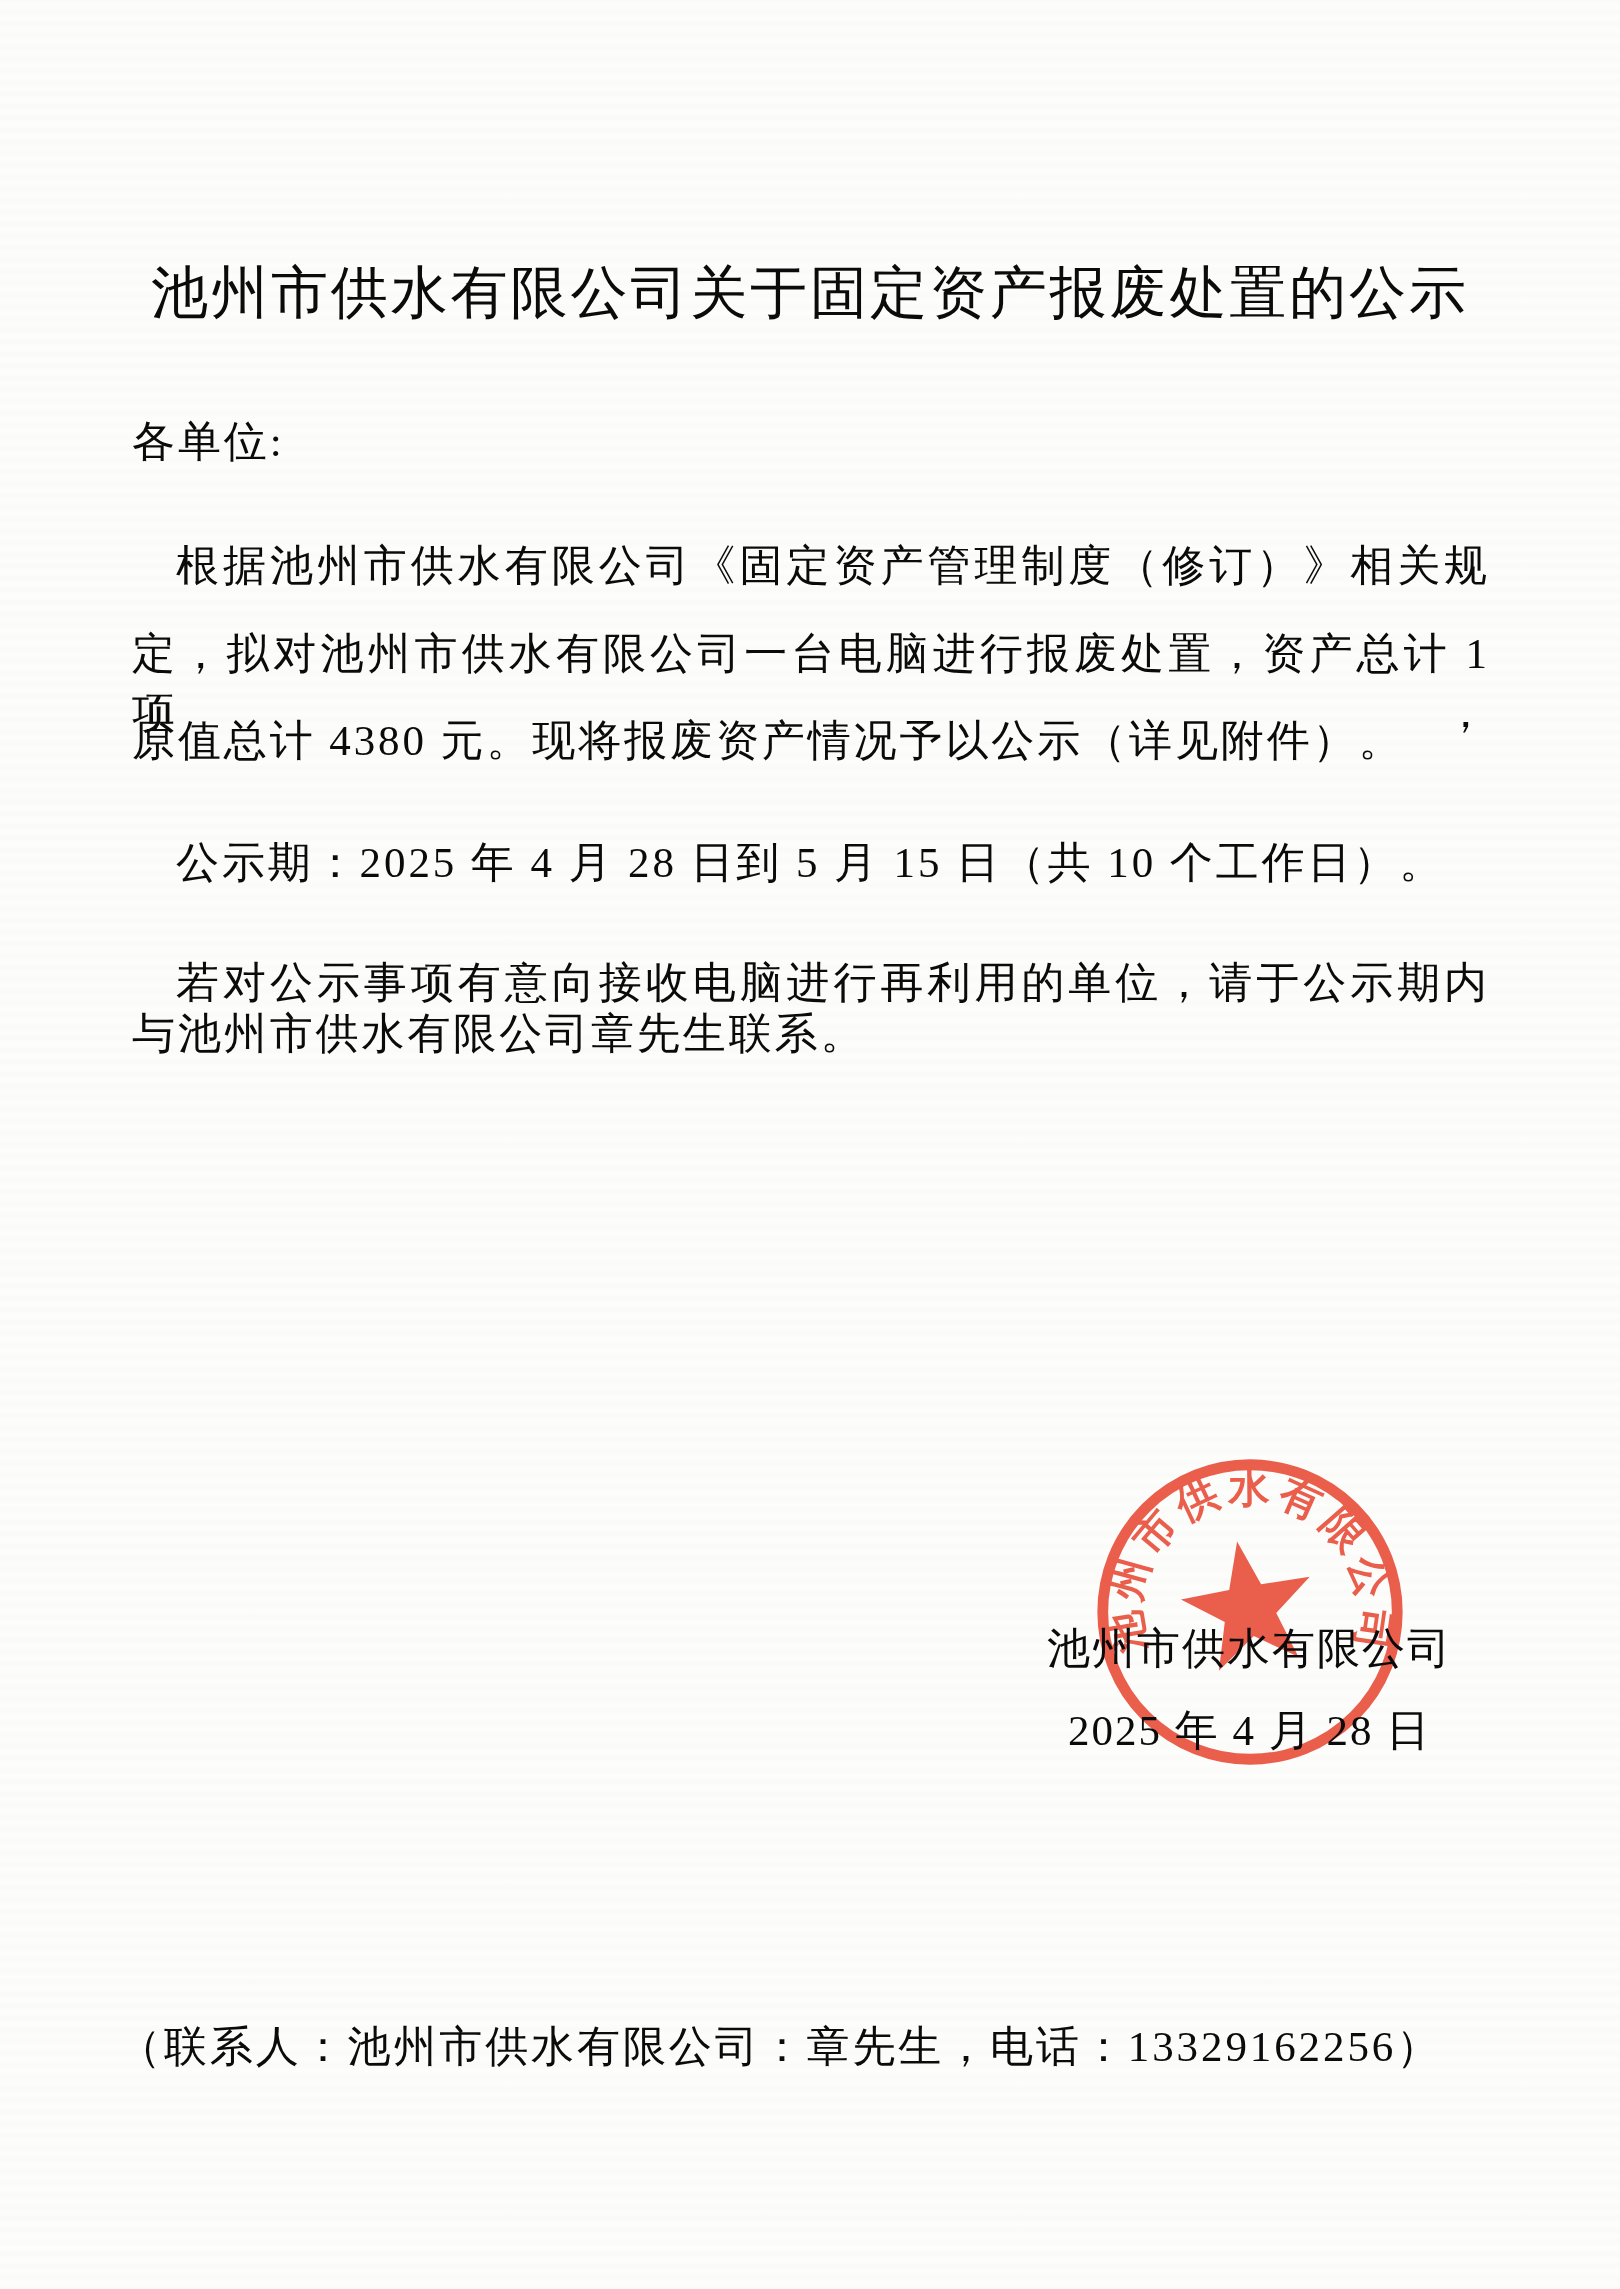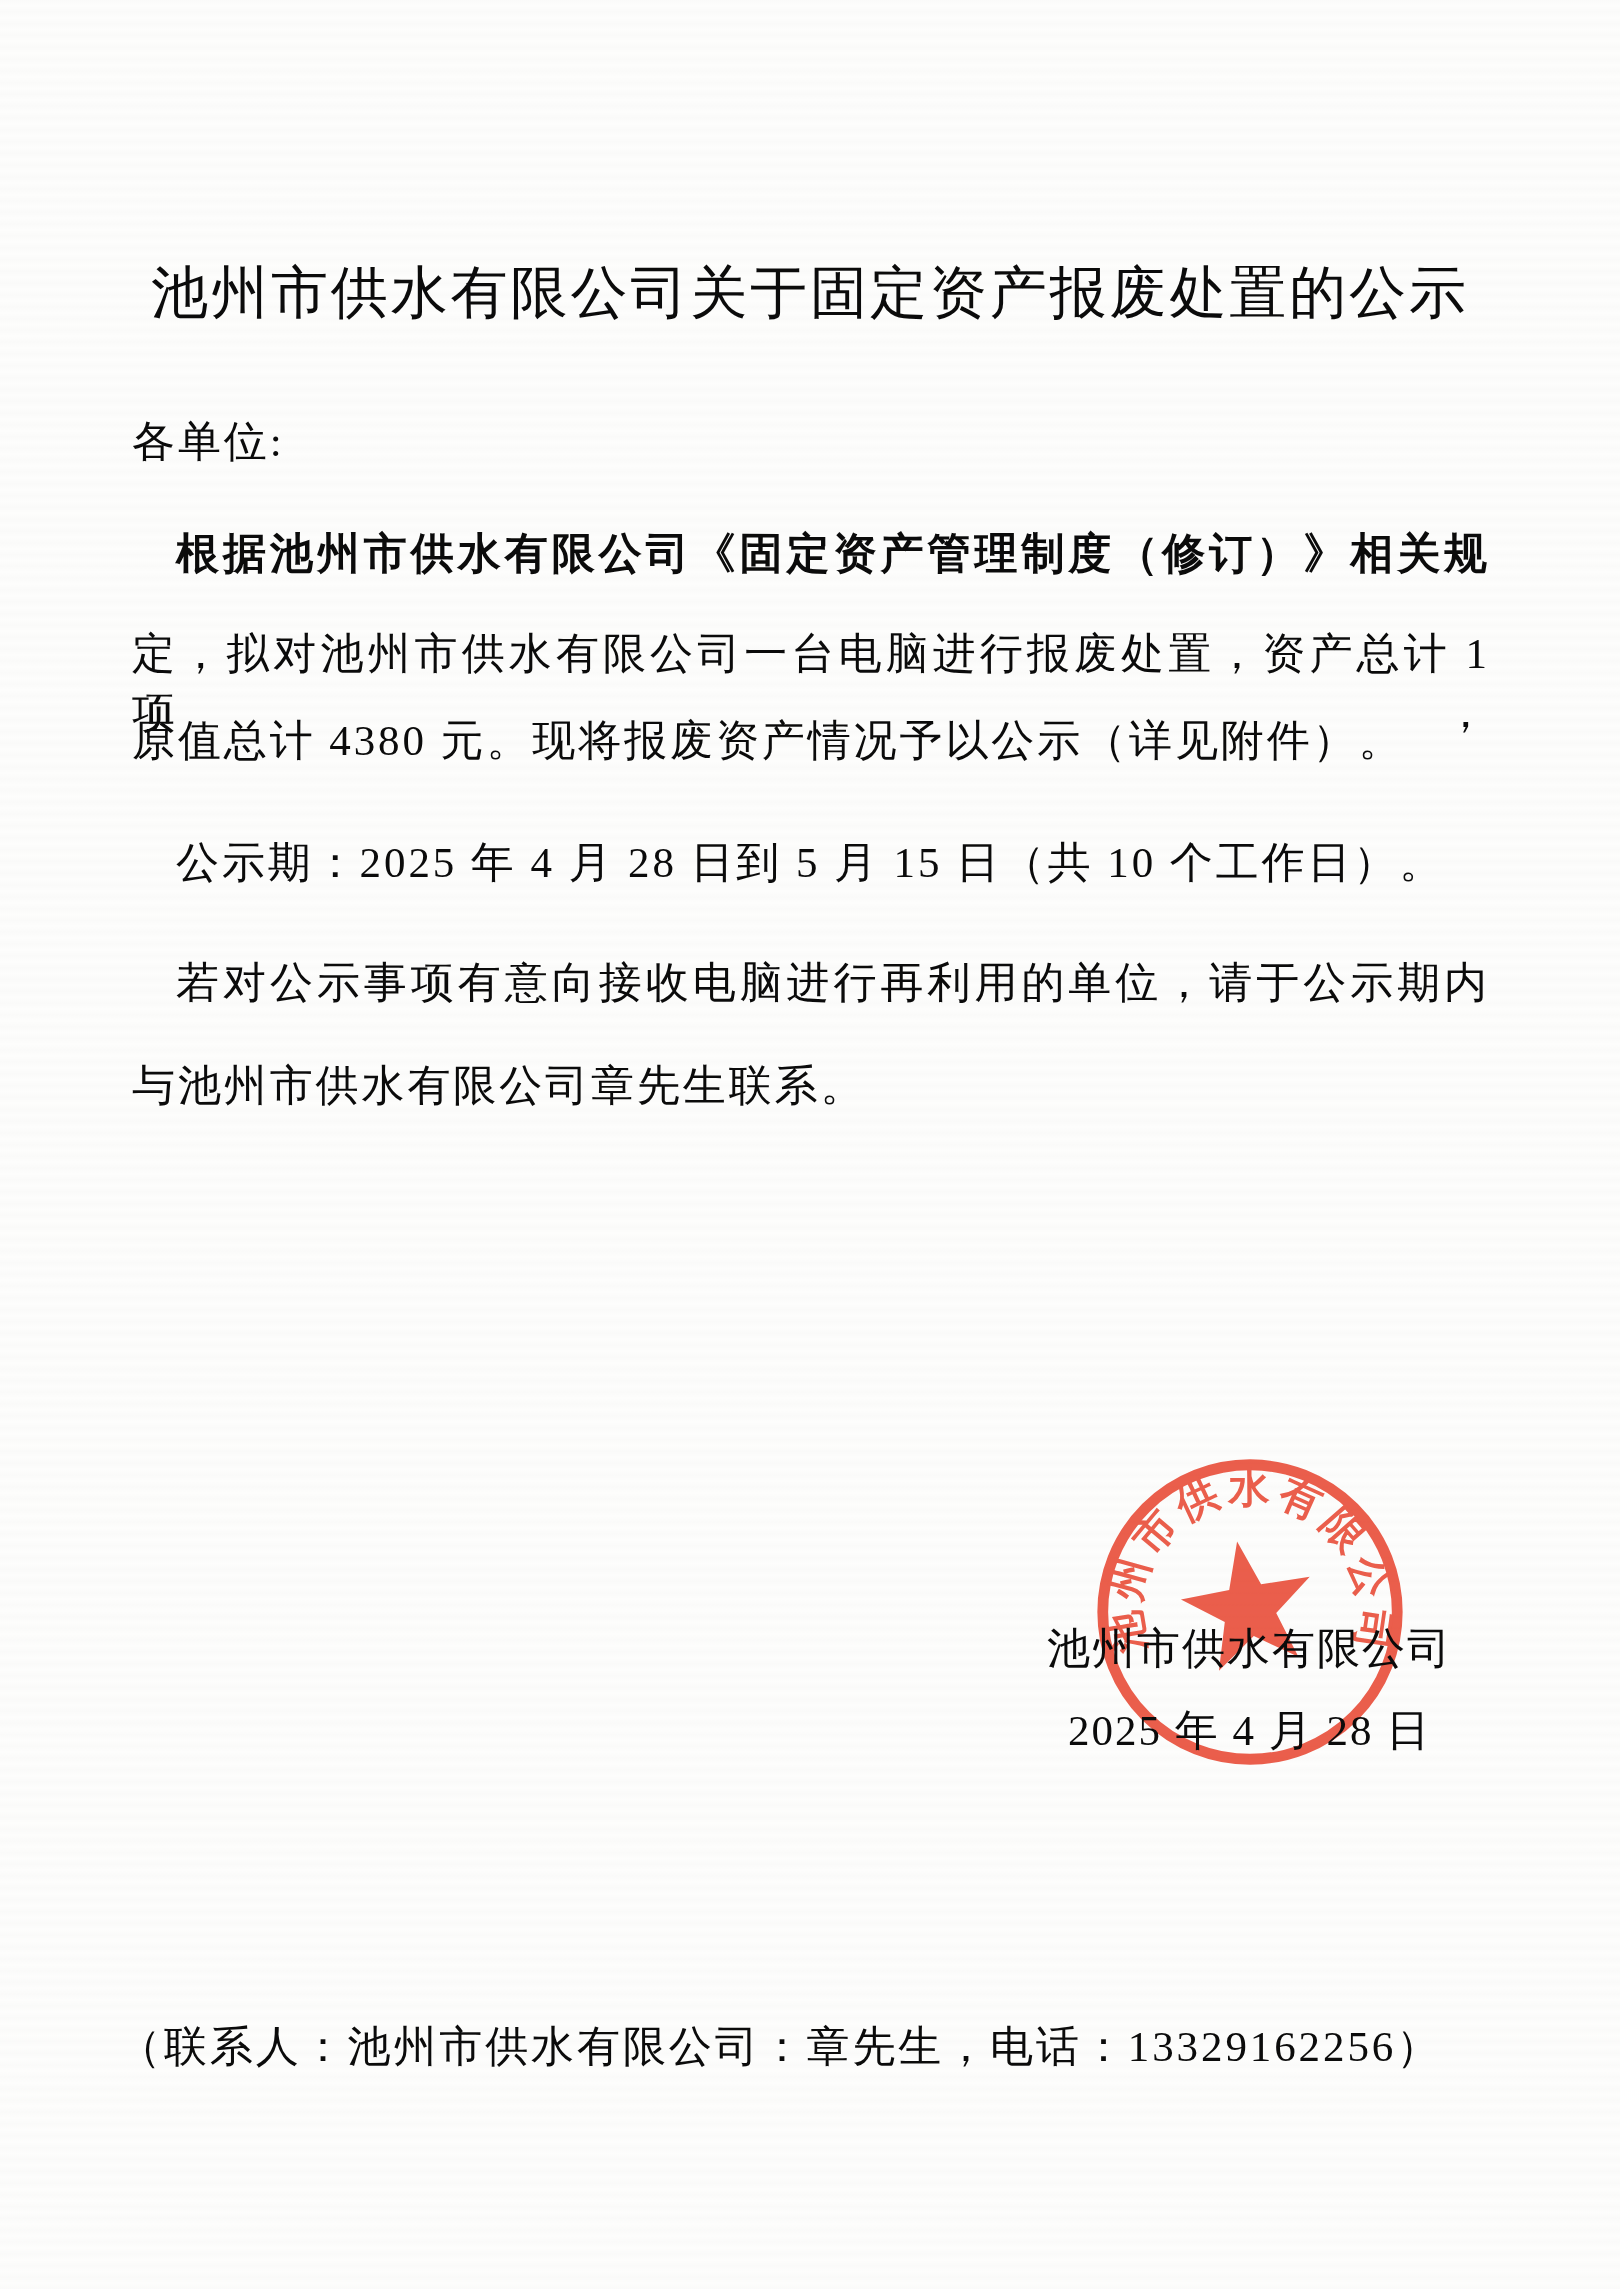--- a/index.html
+++ b/index.html
@@ -62,28 +62,28 @@
 </style>
 </head>
 <body>
 
 <div class="page">
 
   <div class="title">池州市供水有限公司关于固定资产报废处置的公示</div>
 
   <div class="line" style="top:412px;">各单位:</div>
 
-  <div class="line indent just" style="top:524px;font-weight:bold;">根据池州市供水有限公司《固定资产管理制度（修订）》相关规</div>
+  <div class="line indent just" style="top:536px;">根据池州市供水有限公司《固定资产管理制度（修订）》相关规</div>
   <div class="line just" style="top:624px;">定，拟对池州市供水有限公司一台电脑进行报废处置，资产总计 1 项，</div>
   <div class="line" style="top:711px;">原值总计 4380 元。现将报废资产情况予以公示（详见附件）。</div>
 
   <div class="line indent" style="top:833px;">公示期：2025 年 4 月 28 日到 5 月 15 日（共 10 个工作日）。</div>
 
   <div class="line indent just" style="top:953px;">若对公示事项有意向接收电脑进行再利用的单位，请于公示期内</div>
-  <div class="line" style="top:1056px;">与池州市供水有限公司章先生联系。</div>
+  <div class="line" style="top:1004px;">与池州市供水有限公司章先生联系。</div>
 
 
   <svg class="stamp" viewBox="-163 -163 326 326" xmlns="http://www.w3.org/2000/svg">
     <g opacity="0.82" fill="none">
       <circle cx="0" cy="0" r="150" stroke="#e63b25" stroke-width="11"></circle>
       <polygon fill="#e63b25" transform="translate(-1,-3) rotate(-10)" points="0,-70 16.5,-22.7 66.6,-21.6 26.6,8.7 41.1,56.6 0,28 -41.1,56.6 -26.6,8.7 -66.6,-21.6 -16.5,-22.7"></polygon>
       <path id="sealArc" d="M -105.2 38.3 A 112 112 0 1 1 105.2 38.3"></path>
       <text font-size="42" font-weight="bold" fill="#e63b25" font-family="Liberation Serif, DejaVu Serif, serif">
         <textPath href="#sealArc" startOffset="0" textLength="428" lengthAdjust="spacing">池州市供水有限公司</textPath>
       </text>

